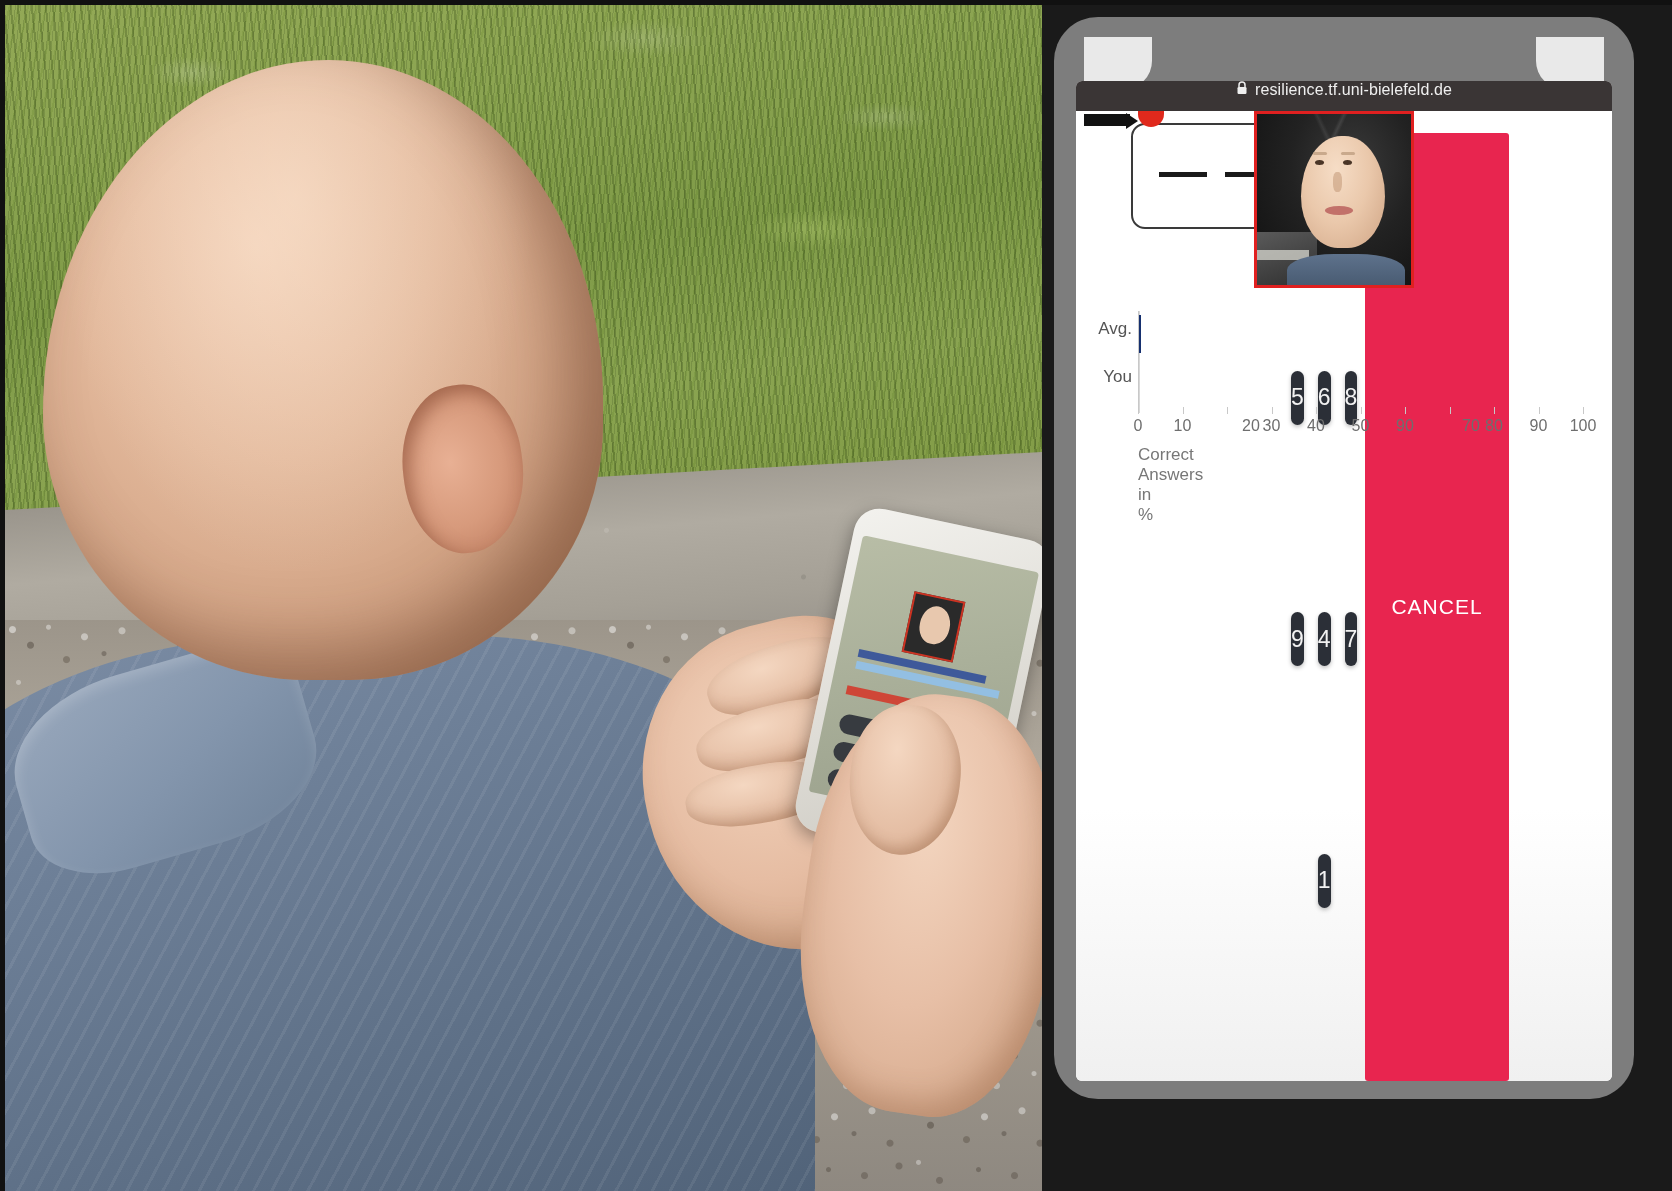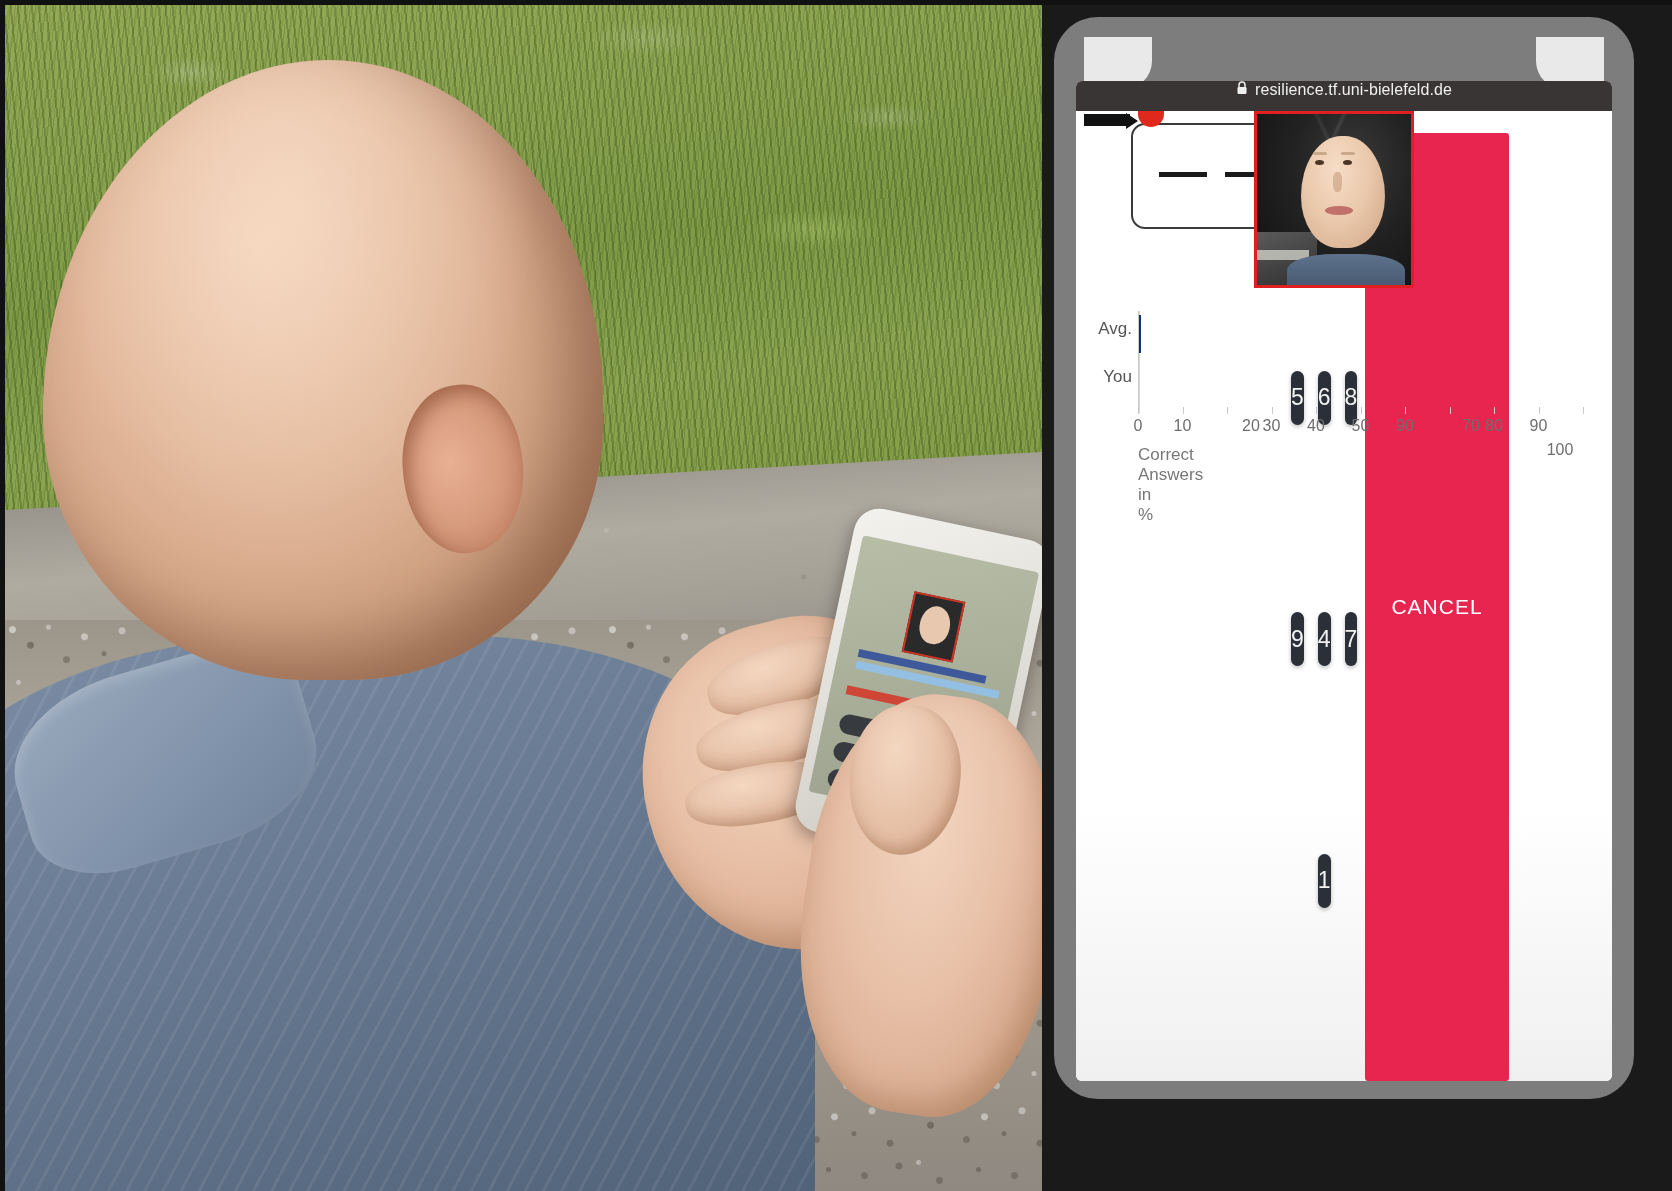--- a/index.html
+++ b/index.html
@@ -568,21 +568,21 @@
                 <div class="tick-label" style="left: 274.5px;">50</div>
                 <div class="tick-mark" style="left: 319px;"></div>
                 <div class="tick-label" style="left: 319px;">90</div>
                 <div class="tick-mark" style="left: 363.5px;"></div>
                 <div class="tick-label" style="left: 359px; margin-left: 26px;">70</div>
                 <div class="tick-mark" style="left: 408px;"></div>
                 <div class="tick-label" style="left: 408px; text-align: right;">80</div>
                 <div class="tick-mark" style="left: 452.5px;"></div>
                 <div class="tick-label" style="left: 452.5px;">90</div>
                 <div class="tick-mark" style="left: 497px;"></div>
-                <div class="tick-label" style="left: 474px; margin-top: 24px;">100</div>
+                <div class="tick-label" style="left: 497px;">100</div>
               </div>
             <div class="axis-title">Correct Answers in %</div>
           </div>
 
           <div class="progress-track">
             <div class="progress-fill" id="progress-fill" style="width: 97%;"></div>
           </div>
 
           <div class="equation-box">
             <div class="eq-slots">

